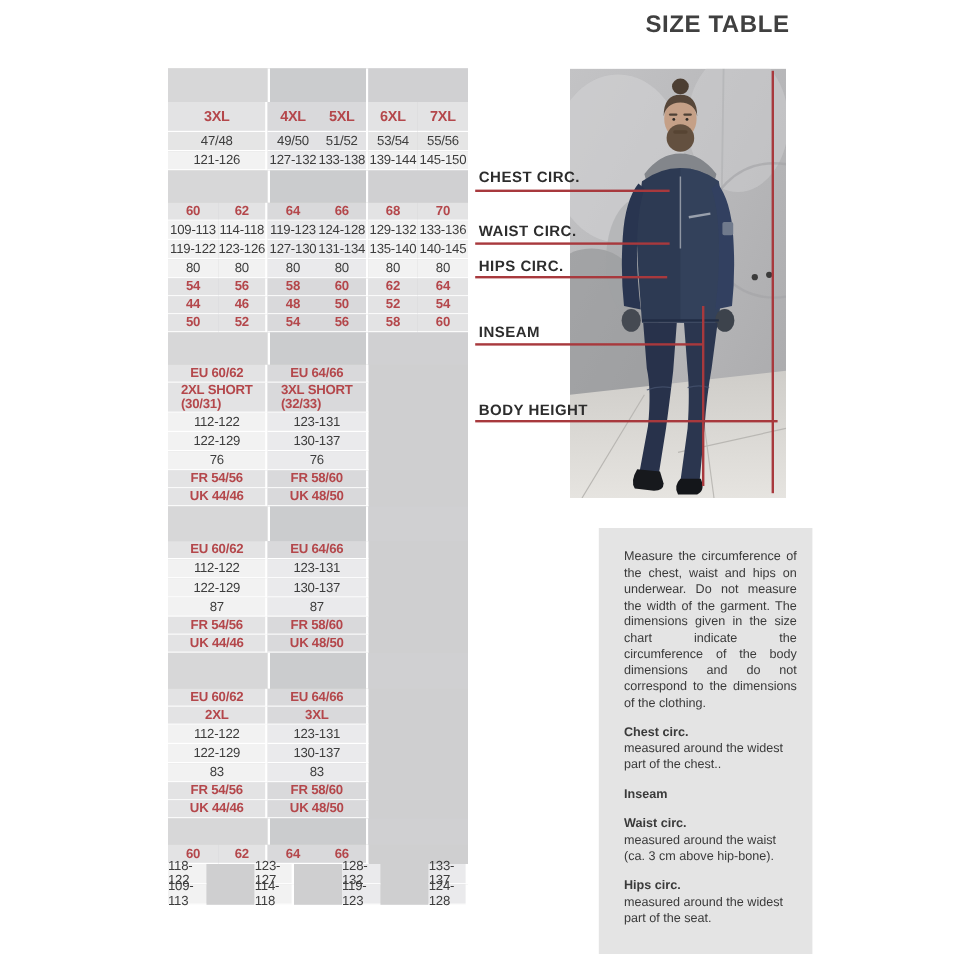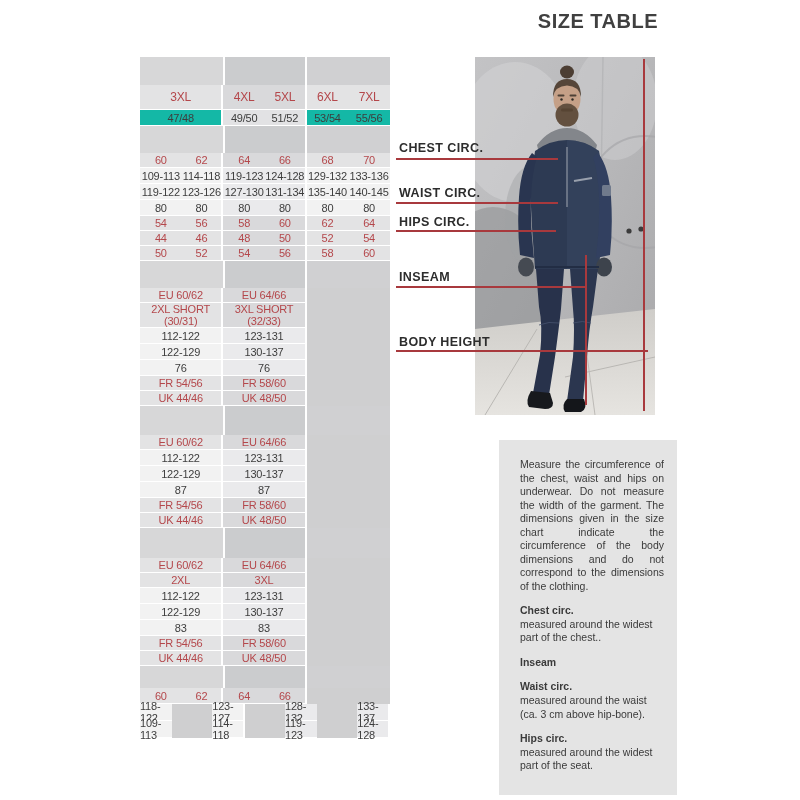--- a/index.html
+++ b/index.html
@@ -21,27 +21,27 @@
   
   .bcell{height:100%;box-sizing:border-box;}
   .t1{width:33.3334%;background:#d7d7d8;}
   .t2{width:33.3334%;background:#cbccce;border-left:2px solid #fff;border-right:2px solid #fff;}
   .t3{flex:1;background:#d0d0d2;}
   .k-bandtop{height:28px;} .k-band{height:27px;} .k-bandB{height:29px;}
   .k-bandC{height:30px;}   .k-bandD{height:22px;}
   
   .k-sizes{height:25px;} .k-red{height:15px;} .k-two{height:25px;}
   .k-data{height:16px;}  .k-dataD{height:16px;} .k-redE{height:16px;} .k-dataE{height:17px;gap:40px;}
-  .k-sizes .c,.k-red .c,.k-two .c,.k-redE .c{background:#e3e3e4;color:#b4474b;font-weight:400;}
+  .k-sizes .c,.k-red .c,.k-two .c,.k-redE .c{background:#e3e3e4;color:#b4474b;font-weight:700;}
   .k-sizes .c{font-size:12px;}
   .k-sizes .c.g2,.k-red .c.g2,.k-two .c.g2,.k-redE .c.g2{background:#d9d9db;}
   .k-data .c{background:#f2f2f2;}      .k-data .c.g2{background:#eaeaec;}
   .k-dataE .c{background:#f2f2f2;}     .k-dataE .c.g2{background:#eaeaec;}
-  .k-dataD .c{background:#14b8a6;}     .k-dataD .c.g2{background:#e2e2e4;}
-  .k-two .c{white-space:pre-line;text-align:center;line-height:1.12;font-size:11px;}
+  .k-dataD .c{background:#e5e5e5;}     .k-dataD .c.g2{background:#e2e2e4;}
+  .k-two .c{white-space:pre-line;text-align:left;line-height:1.12;font-size:11px;}
 
   
   .photo{position:absolute;left:475px;top:57px;width:180px;height:358px;overflow:hidden;}
 
   
   .mlabel{position:absolute;left:399px;font-size:12.5px;font-weight:600;color:#2d2d2d;
           letter-spacing:.4px;white-space:nowrap;}
   .lab-chest{top:141px;} .lab-waist{top:186px;} .lab-hips{top:215px;}
   .lab-inseam{top:270px;} .lab-body{top:335px;text-align:right;}
   .mline{position:absolute;height:2px;background:#a8393d;}
@@ -81,20 +81,27 @@
         <div class="c s1 g2 sep">5XL</div>
         <div class="c s1">6XL</div>
         <div class="c s1">7XL</div>
       </div>
       <div class="trow k-dataD">
         <div class="c s2 sep">47/48</div>
         <div class="c s1 g2">49/50</div>
         <div class="c s1 g2 sep">51/52</div>
         <div class="c s1">53/54</div>
         <div class="c s1">55/56</div>
+      </div>
+      <div class="trow k-data">
+        <div class="c s2 sep">121-126</div>
+        <div class="c s1 g2">127-132</div>
+        <div class="c s1 g2 sep">133-138</div>
+        <div class="c s1">139-144</div>
+        <div class="c s1">145-150</div>
       </div>
       <div class="trow k-band">
         <div class="bcell t1"></div>
         <div class="bcell t2"></div>
         <div class="bcell t3"></div>
       </div>
       <div class="trow k-red">
         <div class="c s1">60</div>
         <div class="c s1 sep">62</div>
         <div class="c s1 g2">64</div>

